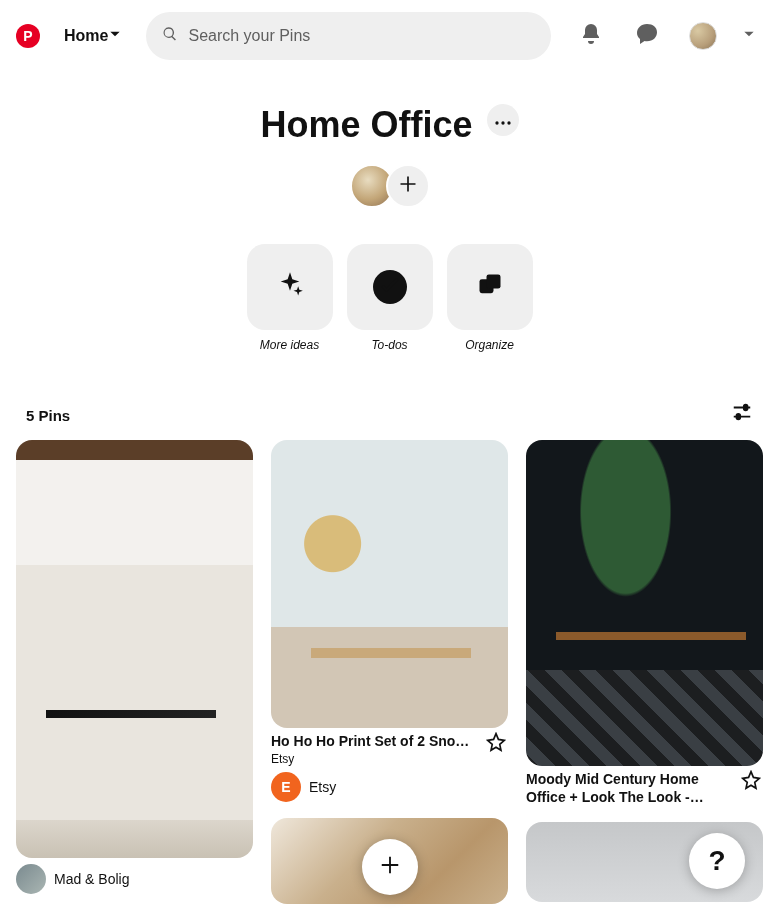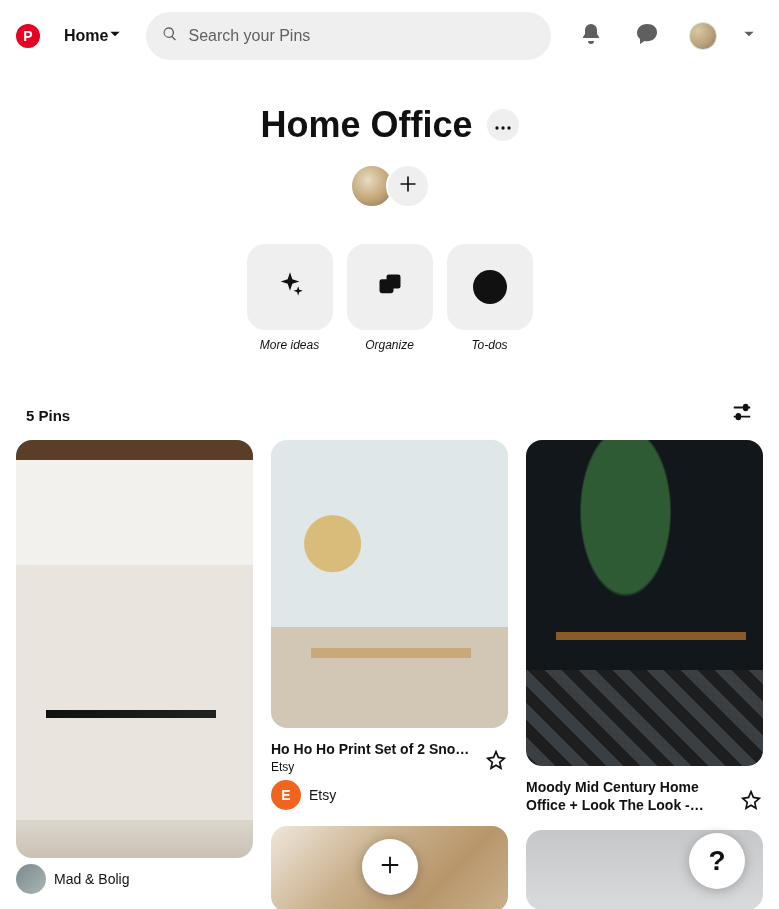--- a/index.html
+++ b/index.html
@@ -59,21 +59,21 @@
   }
   .caret svg { width: 14px; height: 14px; fill: #5f5f5f; }
   .caret { width: 28px; display:flex; align-items:center; justify-content:center; cursor:pointer; }
 
   
   .board-head {
     text-align: center;
     margin-top: 32px;
   }
   .title-row {
-    display: inline-flex; align-items: center; gap: 14px;
+    display: inline-flex; gap: 14px;
   }
   .board-title {
     font-size: 36px; font-weight: 700;
   }
   .more-btn {
     width: 32px; height: 32px; border-radius: 50%;
     background: #efefef;
     display: flex; align-items: center; justify-content: center;
     cursor: pointer;
   }
@@ -167,22 +167,22 @@
   .img4 {
     height: 86px;
     background: linear-gradient(135deg, #efe7db 0%, #c9b08c 40%, #b8966b 70%, #c9b08c 100%);
   }
   .img5 {
     height: 80px;
     background: linear-gradient(180deg, #c5c7c9 0%, #d8dadc 100%);
   }
 
   .pin-meta {
-    display: flex; align-items: flex-end; gap: 5px;
-    margin-top: 12px;
+    display: flex; align-items: flex-start; gap: 5px;
+    margin-top: 4px;
   }
   .pin-title {
     font-size: 14px; font-weight: 600; line-height: 1.3;
     flex: 1;
     display: -webkit-box; -webkit-line-clamp: 2; -webkit-box-orient: vertical;
     overflow: hidden;
   }
   .star-btn {
     width: 24px; height: 24px; flex-shrink: 0; cursor: pointer;
     display:flex;align-items:center;justify-content:center;
@@ -299,38 +299,38 @@
         <span>
           <svg viewBox="0 0 24 24">
               <path d="M12 1l2 6 6 2-6 2-2 6-2-6-6-2 6-2 2-6zm7 12l1 3 3 1-3 1-1 3-1-3-3-1 3-1 1-3z"></path>
             </svg>
         </span>
       </div>
       <div class="label">More ideas</div>
     </div>
     <div class="action">
       <div class="tile">
+        <div class="todos-badge">
+          <svg viewBox="0 0 24 24">
+              <path d="M9 16l-4-4 1.5-1.5L9 13l8.5-8.5L19 6z"></path>
+            </svg>
+        </div>
+      </div>
+      <div class="label">To-dos</div>
+    </div>
+    <div class="action">
+      <div class="tile">
         <span>
           <svg viewBox="0 0 24 24">
               <rect x="3" y="7" width="12" height="12" rx="2"></rect>
               <rect x="9" y="3" width="12" height="12" rx="2" fill="#111"></rect>
             </svg>
         </span>
       </div>
       <div class="label">Organize</div>
-    </div>
-    <div class="action">
-      <div class="tile">
-        <div class="todos-badge">
-          <svg viewBox="0 0 24 24">
-              <path d="M9 16l-4-4 1.5-1.5L9 13l8.5-8.5L19 6z"></path>
-            </svg>
-        </div>
-      </div>
-      <div class="label">To-dos</div>
     </div>
   </div>
 </div>
 
 <div class="count-row">
   <div class="count">5 Pins</div>
   <div class="filter-btn">
     <span>
       <svg viewBox="0 0 24 24">
           <path d="M3 7h10a3 3 0 006 0h2V5h-2a3 3 0 00-6 0H3v2zm0 10h2a3 3 0 006 0h10v-2H11a3 3 0 00-6 0H3v2z"></path>

